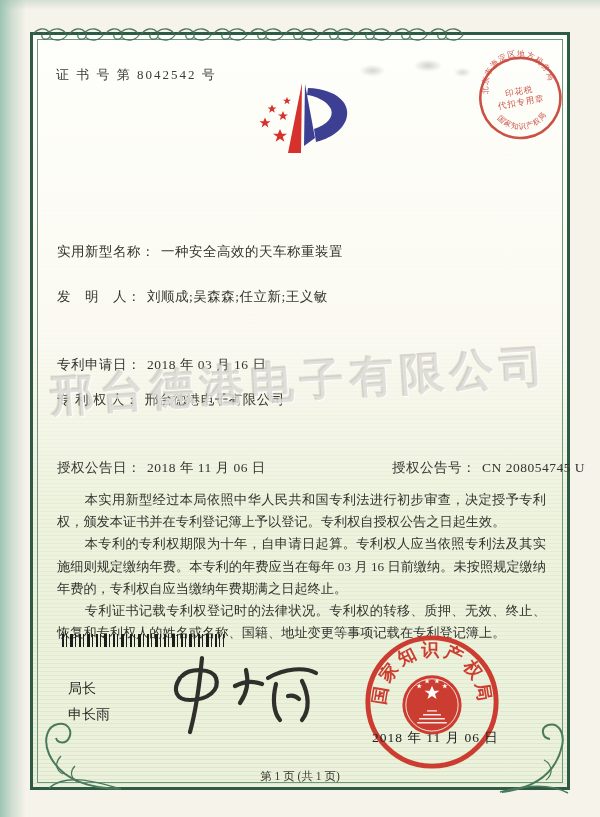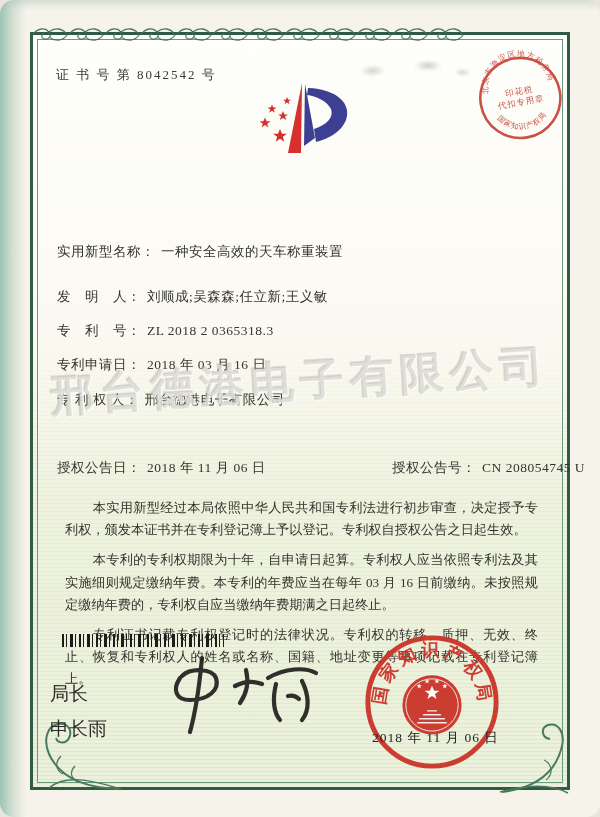--- a/index.html
+++ b/index.html
@@ -1,21 +1,20 @@
 <!DOCTYPE html>
 <html><head>
 <meta charset="utf-8">
 <style>
   html,body{margin:0;padding:0;background:#e8e6dc;}
   .page{
     position:relative;width:600px;height:817px;overflow:hidden;
     background:#f6f3ea;
     font-family:"Liberation Serif","DejaVu Serif",serif;
     color:#33332d;
-    border-radius:14px;
   }
   .scan-edge{position:absolute;left:0;top:0;bottom:0;width:26px;
     background:linear-gradient(90deg,#9cc4b4 0%,#cfddd0 45%,rgba(223,231,218,0) 100%);}
   .scan-edge-top{position:absolute;left:0;top:0;right:0;height:10px;
     background:linear-gradient(180deg,rgba(150,185,170,.35),rgba(150,185,170,0));}
   .frame{
     position:absolute;left:30px;top:32px;width:540px;height:758px;box-sizing:border-box;
     border:3px solid #2f5a45;
     outline:1px solid #6d987f;outline-offset:-8px;
     background:
@@ -25,30 +24,30 @@
   }
   .cert-no{position:absolute;left:56px;top:66px;font-size:13px;letter-spacing:2px;color:#3a3a36;z-index:3;}
   .title{position:absolute;left:0;right:0;top:164px;text-align:center;font-size:31px;
     font-weight:600;letter-spacing:9px;color:#22221f;z-index:3;white-space:nowrap;}
   .row{position:absolute;left:57px;right:55px;font-size:13.5px;letter-spacing:.5px;
     color:#35352f;white-space:nowrap;z-index:3;}
   .row .lbl{margin-right:6px;}
   .grant-no{position:absolute;left:335px;top:0;}
   .paras{position:absolute;left:57px;width:489px;top:489px;font-size:13.2px;line-height:1.68;
     text-align:justify;color:#33332d;z-index:3;}
-  .paras p{margin:8px;text-indent:2.1em;}
+  .paras p{margin:0;text-indent:2.1em;}
   .watermark{position:absolute;left:30px;top:352px;width:540px;text-align:center;z-index:5;
     font-size:44px;font-weight:700;letter-spacing:6px;white-space:nowrap;
     transform:rotate(-3.5deg);color:rgba(188,186,178,.40);
     text-shadow:1px 1px 0 rgba(255,255,255,.75),-1px -1px 0 rgba(158,156,148,.28);}
   .barcode{position:absolute;left:62px;top:634px;width:162px;height:13px;z-index:3;
     background:repeating-linear-gradient(90deg,
       #1c1c1c 0 2px,transparent 2px 4px,#1c1c1c 4px 5px,transparent 5px 8px,
       #1c1c1c 8px 11px,transparent 11px 13px,#1c1c1c 13px 14px,transparent 14px 17px);}
-  .signer{position:absolute;left:50px;top:676px;font-size:19px;line-height:1.85;color:#2c2c28;z-index:3;}
+  .signer{position:absolute;left:68px;top:676px;font-size:14px;line-height:1.85;color:#2c2c28;z-index:3;}
   .signature{position:absolute;left:150px;top:648px;z-index:4;}
   .seal{position:absolute;left:358px;top:628px;z-index:4;opacity:.95;}
   .seal-date{position:absolute;left:372px;top:729px;font-size:13.5px;letter-spacing:1px;color:#222;z-index:6;white-space:nowrap;}
   .footer{position:absolute;left:0;right:0;top:769px;text-align:center;font-size:11.5px;color:#3a3a34;z-index:3;}
   .tax-stamp{position:absolute;left:464px;top:40px;z-index:4;transform:rotate(-10deg);opacity:.88;}
   .logo{position:absolute;left:222px;top:76px;z-index:3;}
   .vine{position:absolute;left:33px;top:25px;z-index:2;}
   .orn-bl{position:absolute;left:31px;top:696px;z-index:2;}
   .orn-br{position:absolute;left:498px;top:700px;z-index:2;}
   .smudge{position:absolute;left:335px;top:52px;width:150px;height:34px;z-index:2;filter:blur(1px);
@@ -122,23 +121,20 @@
     <use href="#star" transform="translate(65,25) scale(0.40)" fill="#d6312c"></use>
   </svg>
 
 
   <div class="row" style="top:243px">
     <span class="lbl">实用新型名称：</span><span>一种安全高效的天车称重装置</span>
   </div>
   <div class="row" style="top:288px">
     <span class="lbl">发　明　人：</span><span>刘顺成;吴森森;任立新;王义敏</span>
   </div>
-  <div class="row" style="top:322px">
-    <span class="lbl">专　利　号：</span><span>ZL 2018 2 0365318.3</span>
-  </div>
   <div class="row" style="top:356px">
     <span class="lbl">专利申请日：</span><span>2018 年 03 月 16 日</span>
   </div>
   <div class="row" style="top:391px">
     <span class="lbl">专 利 权 人：</span><span>邢台德港电子有限公司</span>
   </div>
   <div class="row" style="top:459px">
     <span class="lbl">授权公告日：</span><span>2018 年 11 月 06 日</span>
     <span class="grant-no">
       <span class="lbl">授权公告号：</span><span>CN 208054745 U</span>
@@ -203,14 +199,15 @@
     </g>
   </svg>
   <svg class="orn-br" width="75" height="95" viewBox="0 0 75 95">
     <g fill="none" stroke="#4a7a5d">
       <path d="M 4,92 C 38,88 58,72 64,46 C 67,32 60,22 50,25 C 42,28 44,38 52,39" stroke-width="2"></path>
       <path d="M 70,93 C 50,82 24,86 2,92" stroke-width="1.5"></path>
       <path d="M 46,60 C 54,64 56,74 48,80" stroke-width="1.2"></path>
     </g>
   </svg>
 
+  <div class="footer">第 1 页 (共 1 页)</div>
 
 </div>
 
 </body></html>

